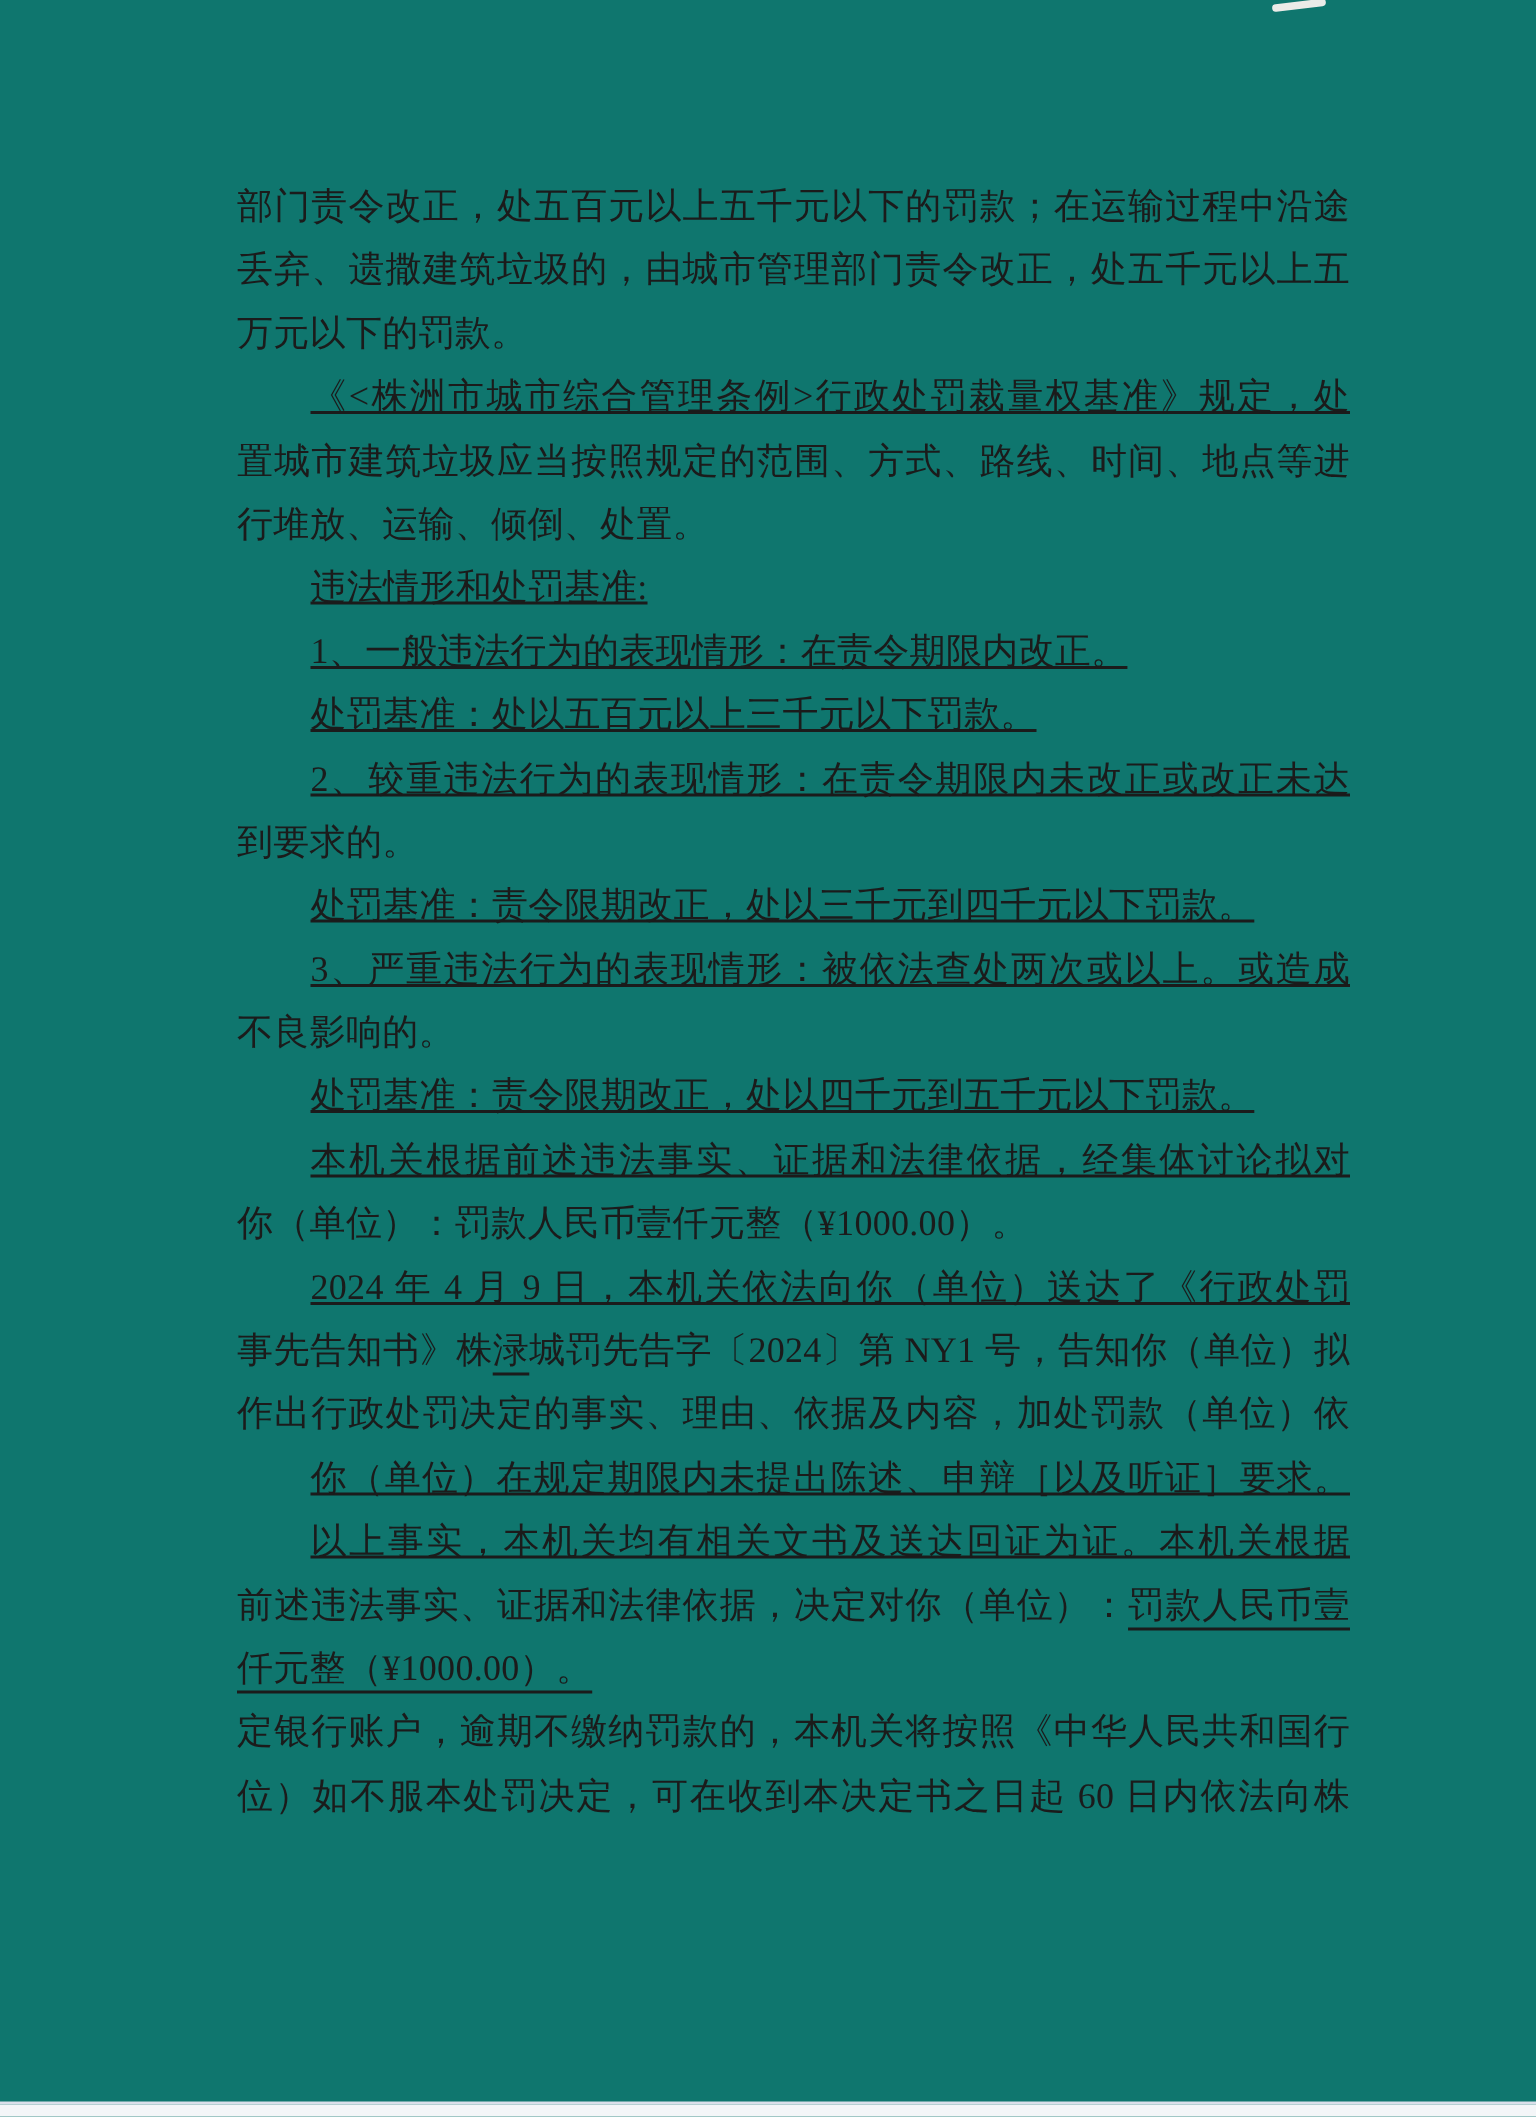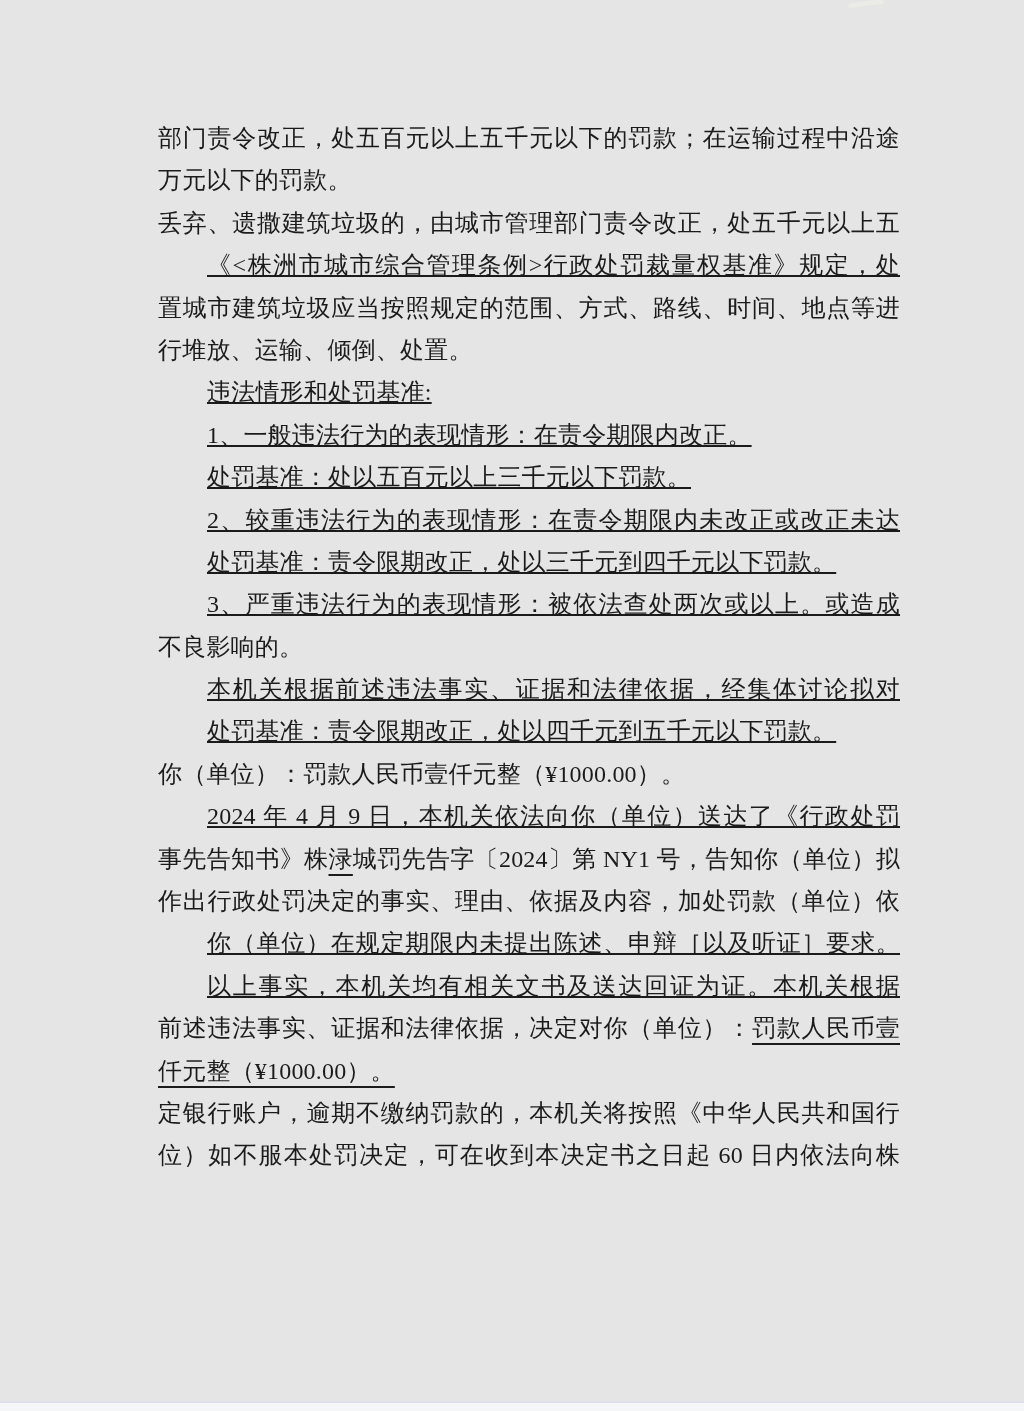--- a/index.html
+++ b/index.html
@@ -58,37 +58,38 @@
   .edge-below {
     position: absolute;
     left: 0; top: 1403px;
     width: 1024px; height: 8px;
     background: #f4f6f8;
   }
 </style>
 </head>
 <body>
 
-<div class="page" style="background: #e5e5e5;">
+<div class="page" style="background: #0f766e;">
   <div class="body-text" id="docBody" style="color: rgb(27, 27, 27);">
       <div class="line j"><span>部门责令改正，处五百元以上五千元以下的罚款；在运输过程中沿途</span></div>
+      <div class="line j"><span>丢弃、遗撒建筑垃圾的，由城市管理部门责令改正，处五千元以上五</span></div>
       <div class="line"><span>万元以下的罚款。</span></div>
-      <div class="line j"><span>丢弃、遗撒建筑垃圾的，由城市管理部门责令改正，处五千元以上五</span></div>
       <div class="line i j"><span>《&lt;株洲市城市综合管理条例&gt;行政处罚裁量权基准》规定，处</span></div>
       <div class="line j"><span>置城市建筑垃圾应当按照规定的范围、方式、路线、时间、地点等进</span></div>
       <div class="line"><span>行堆放、运输、倾倒、处置。</span></div>
       <div class="line i"><span>违法情形和处罚基准:</span></div>
       <div class="line i"><span>1、一般违法行为的表现情形：在责令期限内改正。</span></div>
       <div class="line i"><span>处罚基准：处以五百元以上三千元以下罚款。</span></div>
       <div class="line i j"><span>2、较重违法行为的表现情形：在责令期限内未改正或改正未达</span></div>
+      <div class="line"><span>到要求的。</span></div>
       <div class="line i"><span>处罚基准：责令限期改正，处以三千元到四千元以下罚款。</span></div>
       <div class="line i j"><span>3、严重违法行为的表现情形：被依法查处两次或以上。或造成</span></div>
       <div class="line"><span>不良影响的。</span></div>
+      <div class="line i"><span>处罚基准：责令限期改正，处以四千元到五千元以下罚款。</span></div>
       <div class="line i j"><span>本机关根据前述违法事实、证据和法律依据，经集体讨论拟对</span></div>
-      <div class="line i"><span>处罚基准：责令限期改正，处以四千元到五千元以下罚款。</span></div>
       <div class="line"><span>你（单位）：罚款人民币壹仟元整（¥1000.00）。</span></div>
       <div class="line i j"><span>2024 年 4 月 9 日，本机关依法向你（单位）送达了《行政处罚</span></div>
       <div class="line j"><span>事先告知书》株</span><span class="u">渌</span><span>城罚先告字〔2024〕第 NY1 号，告知你（单位）拟</span></div>
       <div class="line j"><span>作出行政处罚决定的事实、理由、依据及内容，加处罚款（单位）依</span></div>
       <div class="line i j"><span>你（单位）在规定期限内未提出陈述、申辩［以及听证］要求。</span></div>
       <div class="line i j"><span>以上事实，本机关均有相关文书及送达回证为证。本机关根据</span></div>
       <div class="line j"><span>前述违法事实、证据和法律依据，决定对你（单位）：</span><span class="u">罚款人民币壹</span></div>
       <div class="line"><span class="u">仟元整（¥1000.00）。</span></div>
       <div class="line j"><span>定银行账户，逾期不缴纳罚款的，本机关将按照《中华人民共和国行</span></div>
       <div class="line j"><span>位）如不服本处罚决定，可在收到本决定书之日起 60 日内依法向株</span></div>

